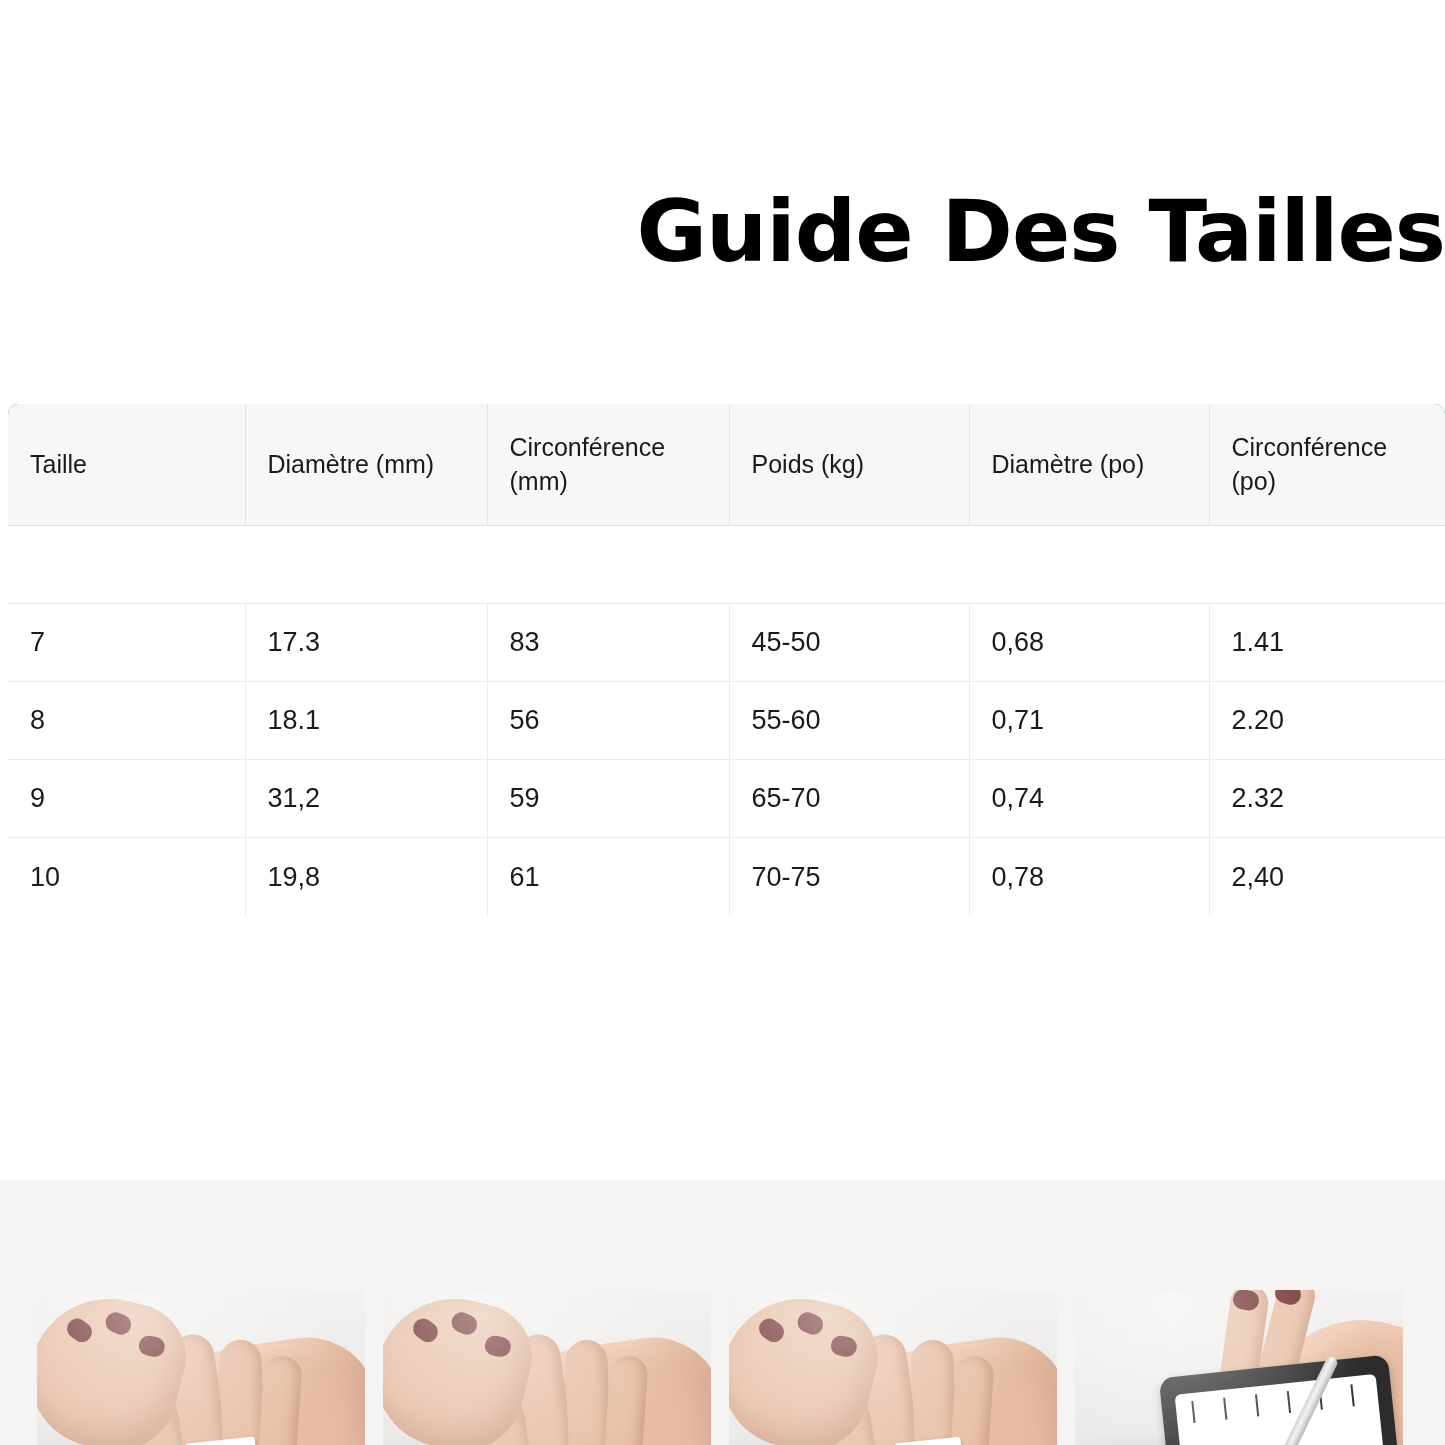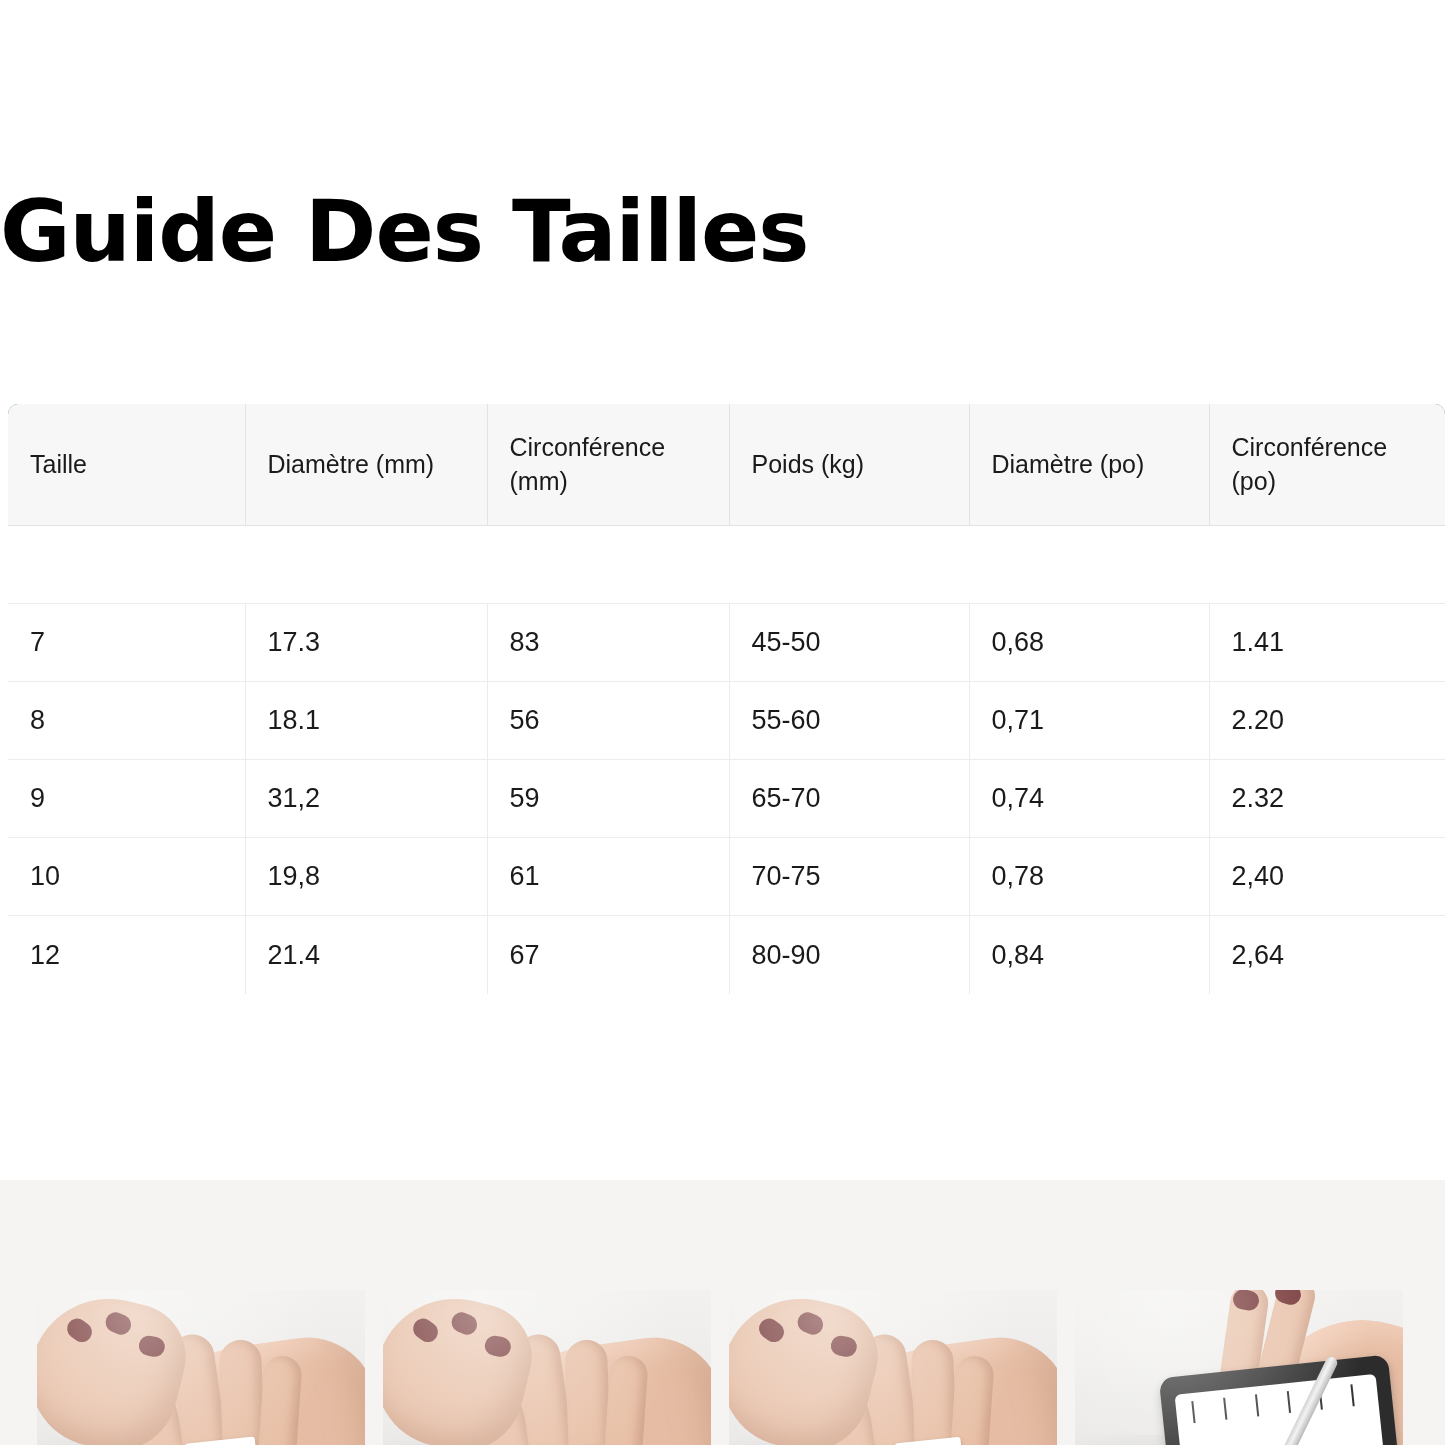--- a/index.html
+++ b/index.html
@@ -14,21 +14,21 @@
   }
   .page {
     position: relative;
     width: 1445px;
     height: 1445px;
     background: #ffffff;
   }
 
   
   .title {
-    text-align: left;
+    text-align: right;
     font-size: 86px;
     font-weight: 700;
     color: #000000;
     letter-spacing: -1px;
     padding-top: 128px;
     line-height: 1.05;
     font-family: "DejaVu Sans", sans-serif;
   }
 
   
@@ -280,28 +280,20 @@
           <td>0,74</td>
           <td>2.32</td>
         </tr>
         <tr>
           <td>10</td>
           <td>19,8</td>
           <td>61</td>
           <td>70-75</td>
           <td>0,78</td>
           <td>2,40</td>
-        </tr>
-        <tr>
-          <td>12</td>
-          <td>21.4</td>
-          <td>67</td>
-          <td>80-90</td>
-          <td>0,84</td>
-          <td>2,64</td>
         </tr>
       </tbody>
     </table>
   </div>
 
   <div class="photo-section">
     <div class="photo-strip">
 
       <div class="photo">
         <div class="desk"></div>

